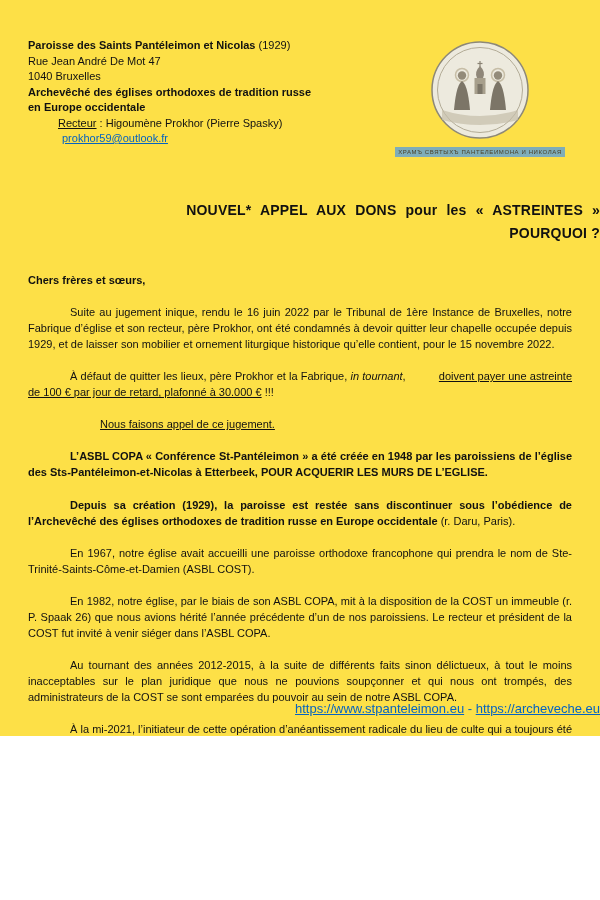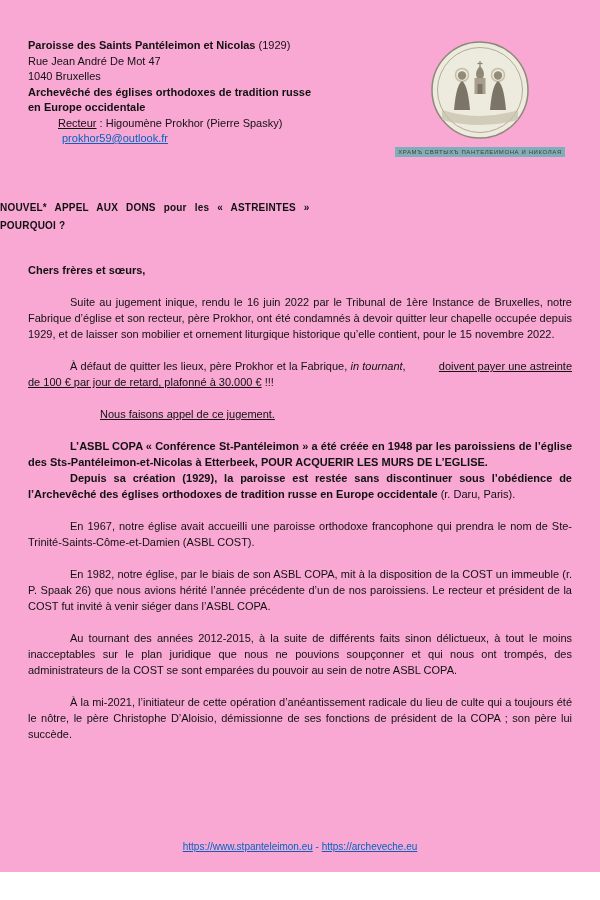--- a/index.html
+++ b/index.html
@@ -1,20 +1,20 @@
 <!DOCTYPE html>
 <html><head>
 <meta charset="utf-8">
 <style>
   * { margin:0; padding:0; box-sizing:border-box; }
   html,body { background:#ffffff; }
   .page {
     position:relative;
-    width:600px; height:872px;
-    background:#f9a8d4;
+    width:600px; height:736px;
+    background:#fde047;
     font-family:"Liberation Sans", sans-serif;
     color:#111;
     overflow:hidden;
   }
   .b { font-weight:bold; }
   .i { font-style:italic; }
   .u { text-decoration:underline;padding-left:30px; }
   .link { color:#0563c1; text-decoration:underline; cursor:pointer; }
 
   .header {
@@ -35,43 +35,43 @@
     color:#4a4028;
     font-size:6px;
     line-height:8px;
     letter-spacing:0.6px;
     padding:1px 3px;
     white-space:nowrap;
   }
 
   .title {
     margin-top:44px;
-    text-align:left;
-    font-size:10px;
+    text-align:right;
+    font-size:14px;
     font-weight:bold;
     letter-spacing:0.2px;
   }
   .title-line1 { word-spacing:5px; }
   .title-line2 { margin-top:7px; }
 
   .content {
     padding:0 28px;
     font-size:11px;
     line-height:16px;
     text-align:justify;
   }
   .salutation { margin-top:31px; text-align:left; }
   .para { margin-top:16px; text-indent:42px; }
-  .para.no-gap { margin-top:0; }
+  .para.no-gap { margin-top:17px; }
 
   .footer {
     position:absolute;
     left:0; right:0; bottom:20px;
-    text-align:center;
-    font-size:10px;
+    text-align:right;
+    font-size:13px;
   }
   .footer .sep { color:#0563c1; }
 </style>
 </head>
 <body>
 
 <div class="page">
 
   <header class="header">
     <div class="header-left">

